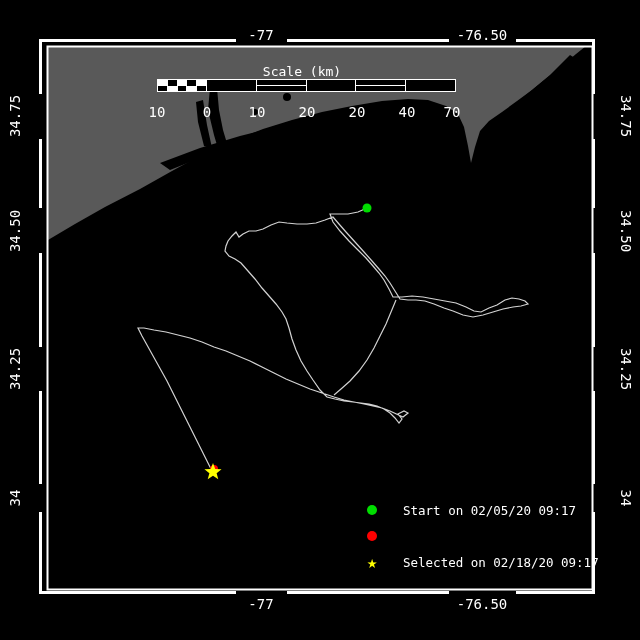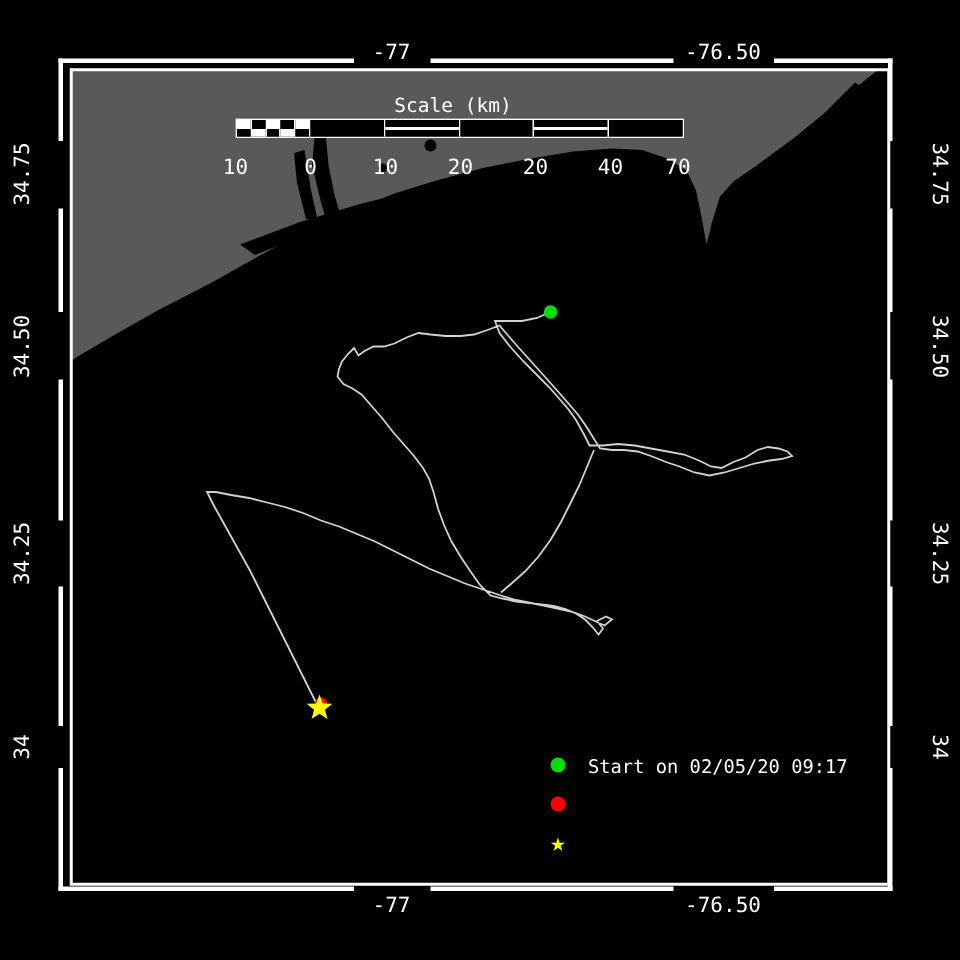--- a/index.html
+++ b/index.html
@@ -19,21 +19,21 @@
   .sb-small .half{flex:1;}
   .sb-cell{flex:1;border-right:1px solid #fff;background:#000;}
   .sb-cell:last-child{border-right:none;}
   .sb-cell.split{background:linear-gradient(#000 42%,#fff 42%,#fff 58%,#000 58%);}
   .w{background:#fff;} .b{background:#000;}
   
   .legend-row{position:absolute;left:364px;height:16px;display:flex;align-items:center;}
   .legend-marker{width:16px;display:flex;justify-content:center;align-items:center;}
   .legend-dot{width:10px;height:10px;border-radius:50%;}
   .legend-star{font-size:17px;line-height:10px;}
-  .legend-text{margin-left:12px;font-size:12.5px;white-space:nowrap;}
+  .legend-text{margin-left:23px;font-size:12.5px;white-space:nowrap;}
 </style>
 </head>
 <body>
 
 <div id="stage">
 
   <svg id="map-svg" width="640" height="640">
     <defs>
       <clipPath id="mapclip">
           <rect x="48" y="47" width="544" height="542"></rect>
@@ -159,15 +159,16 @@
   </div>
   <div class="legend-row" style="top:528px;">
     <span class="legend-marker">
       <span class="legend-dot" style="background: rgb(255, 0, 0);"></span>
     </span>
   </div>
   <div class="legend-row" style="top:554px;">
     <span class="legend-marker">
       <span class="legend-star" style="color: rgb(255, 255, 0);">★</span>
     </span>
+    <span class="legend-text">Selected on 02/18/20 09:17</span>
   </div>
 
 </div>
 
 </body></html>

